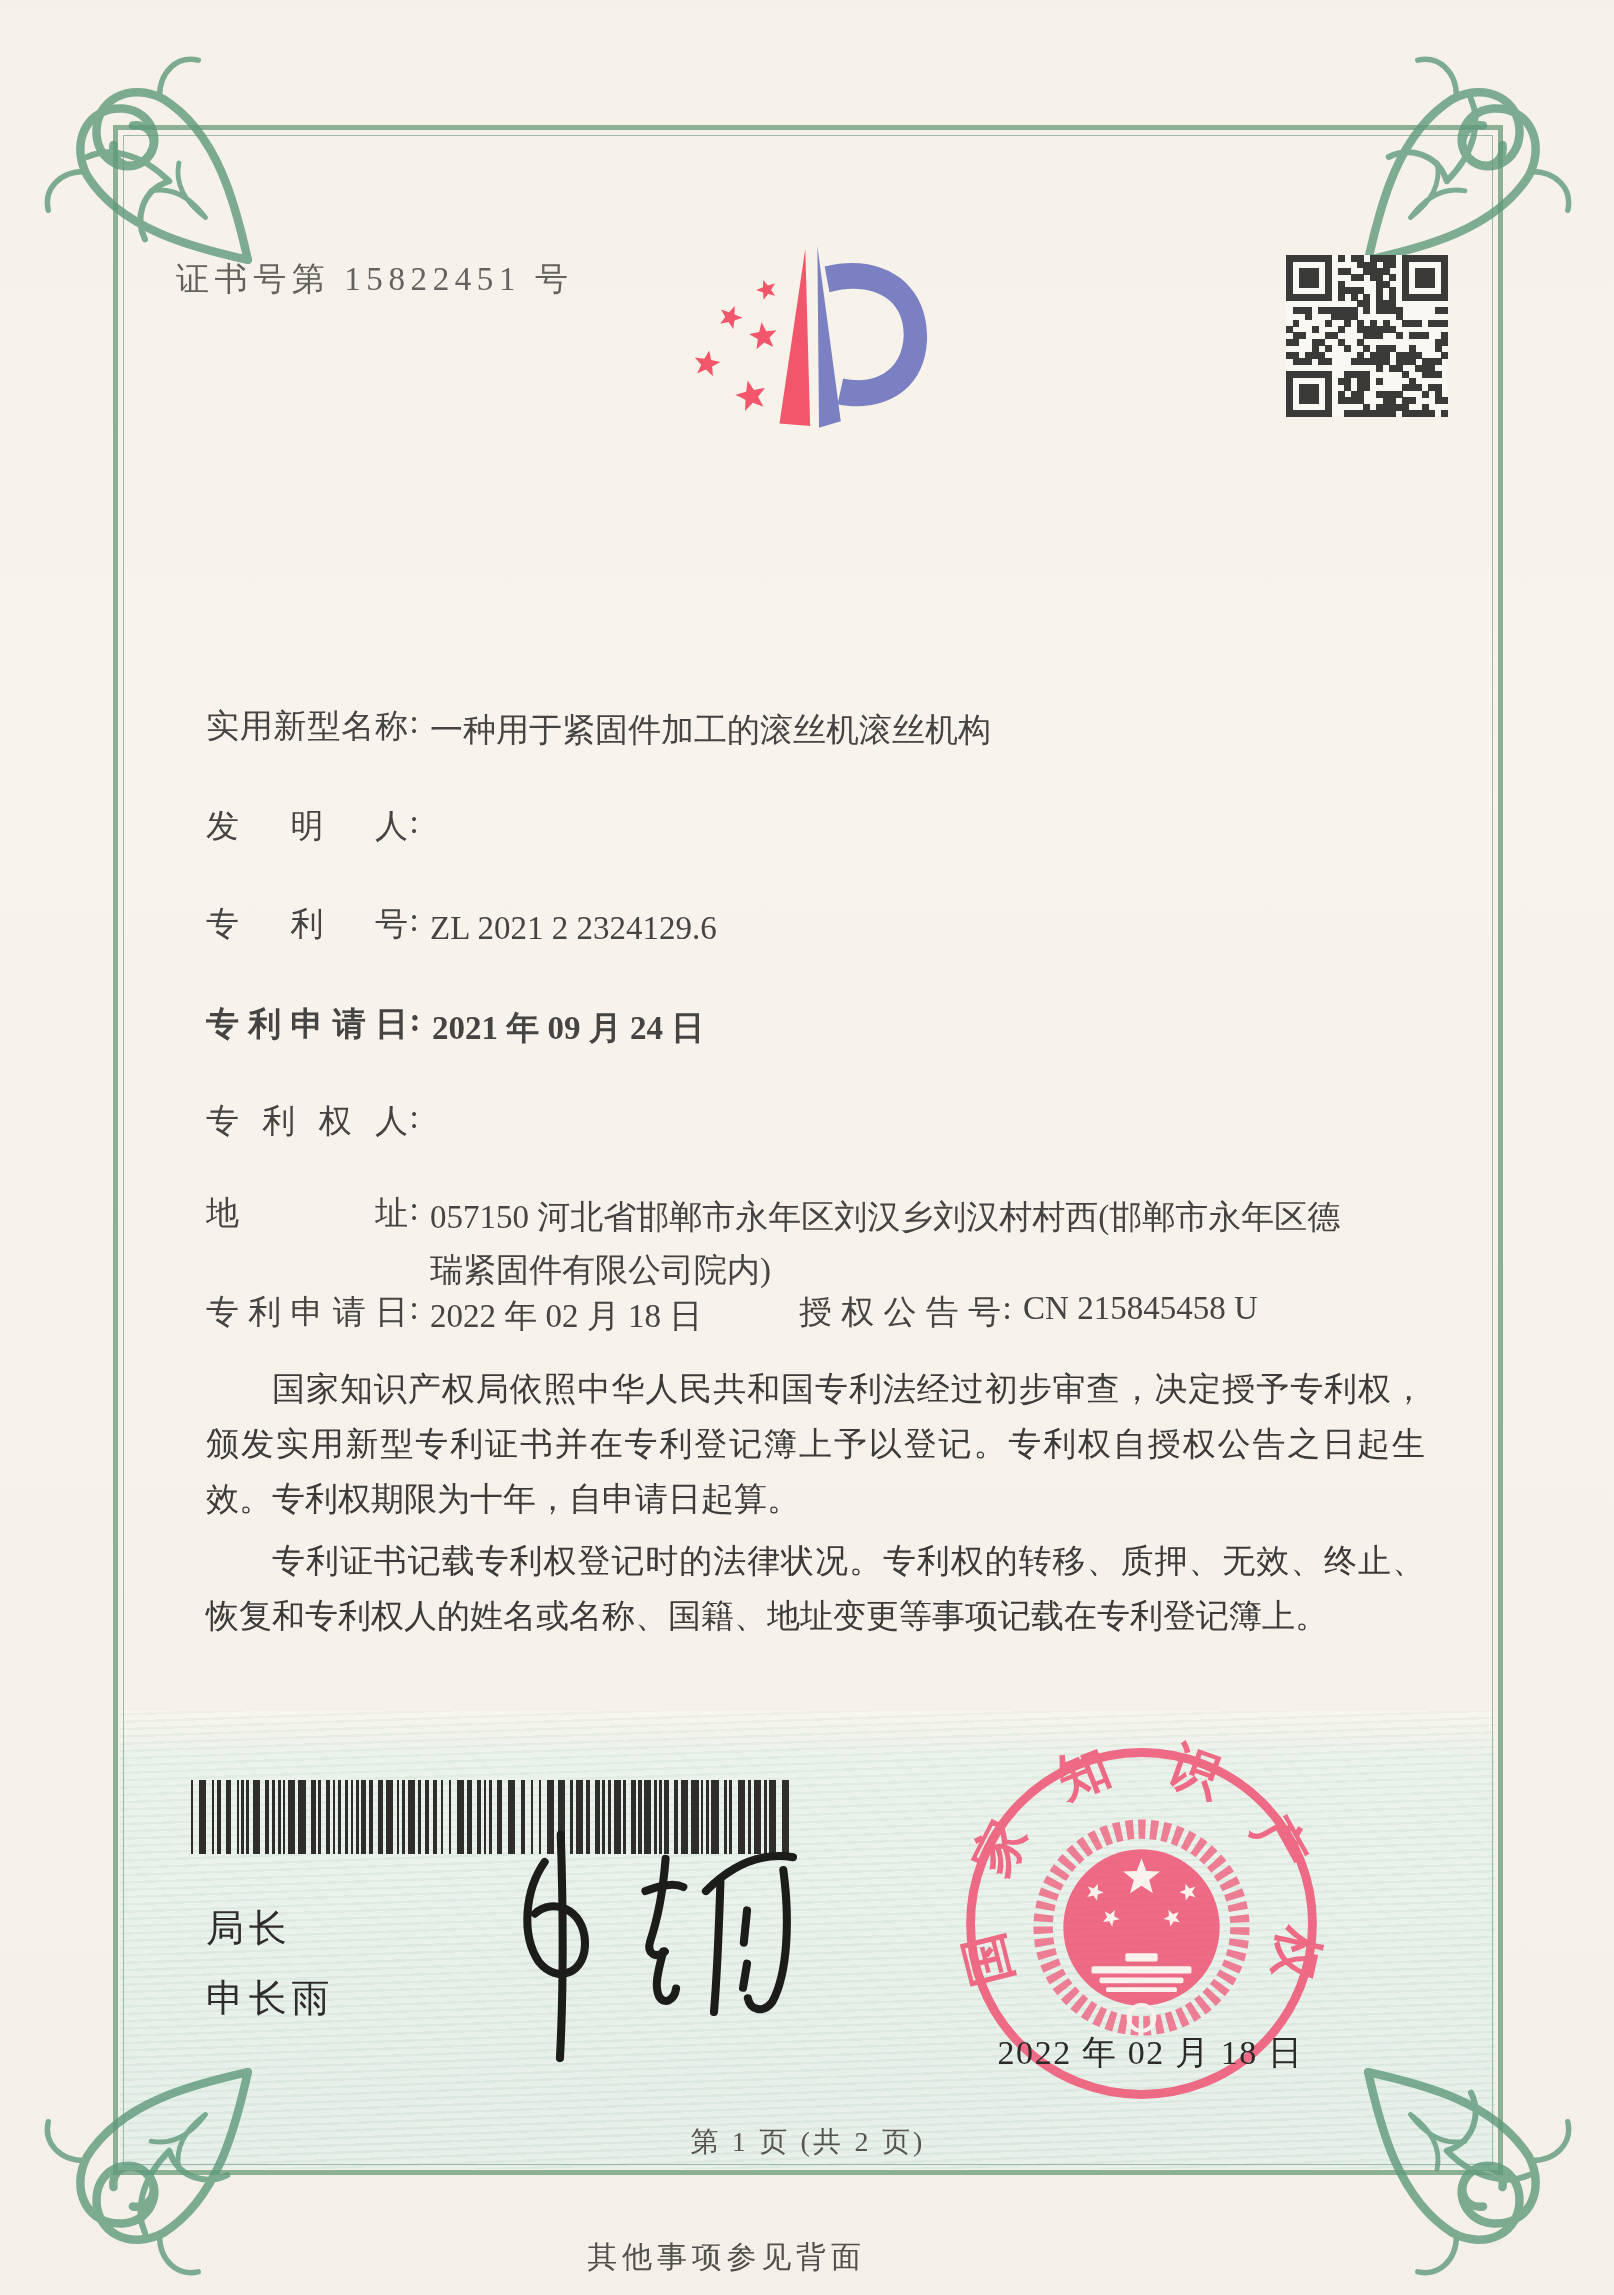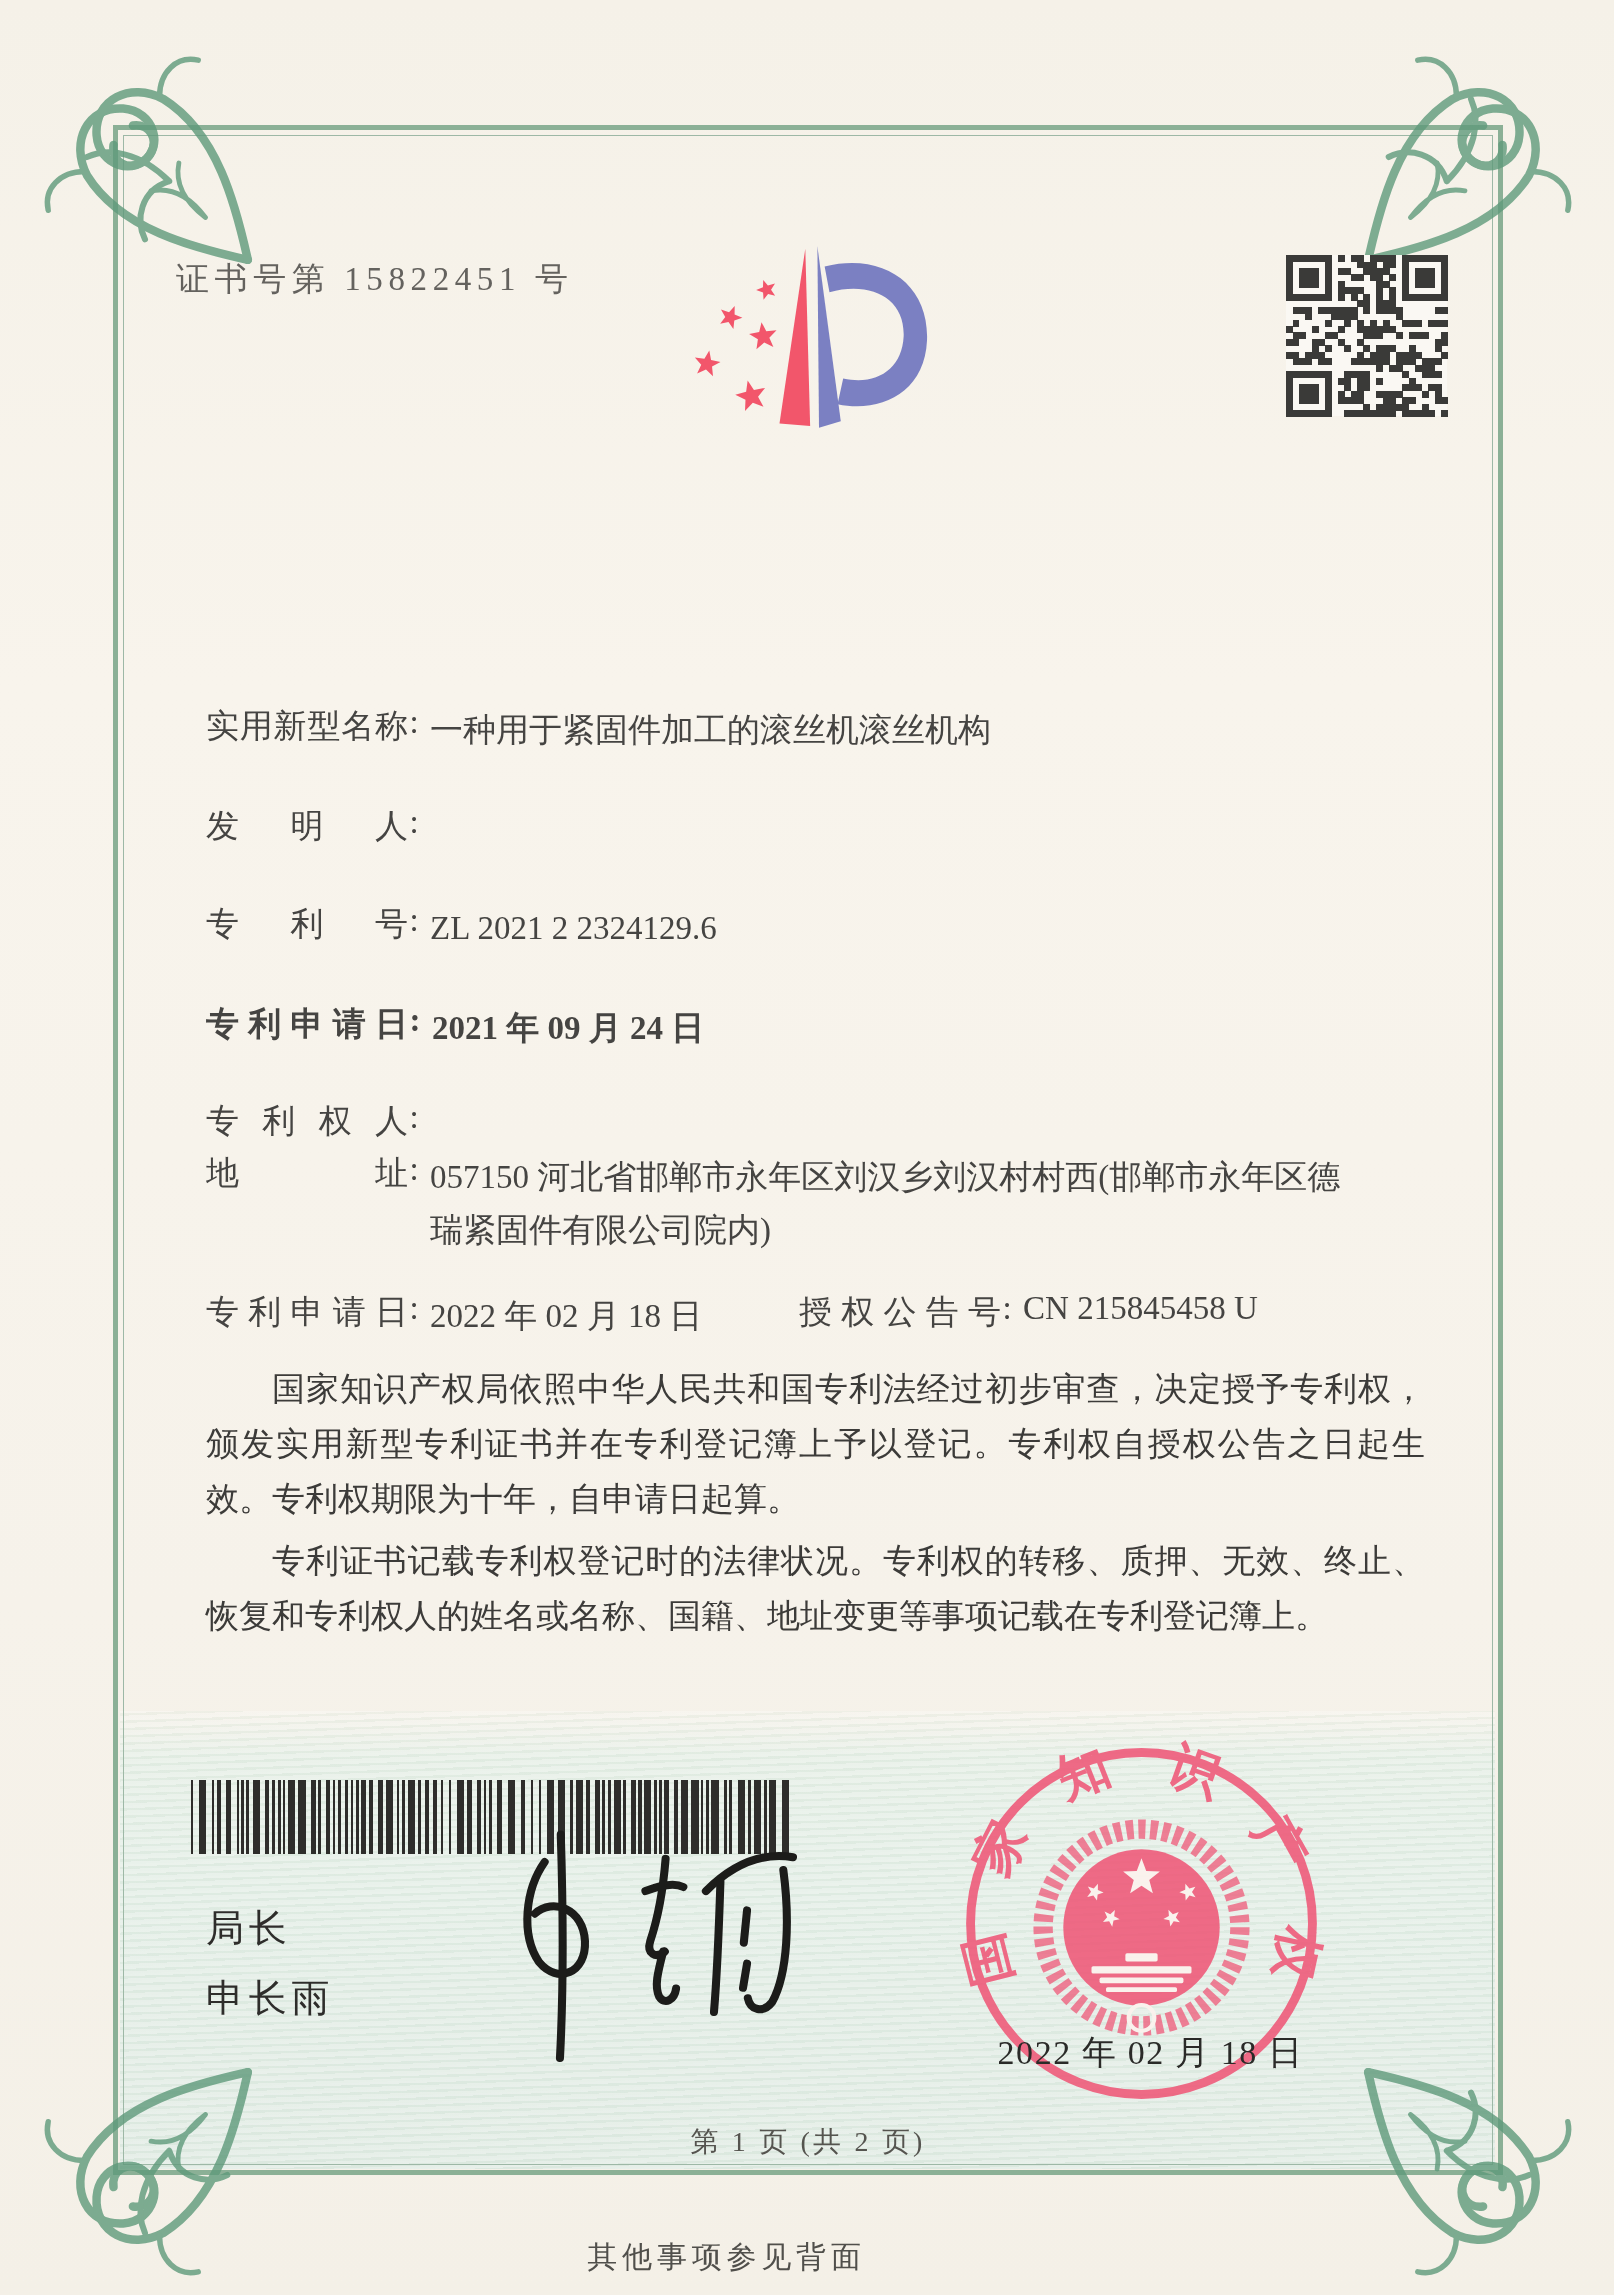--- a/index.html
+++ b/index.html
@@ -442,21 +442,21 @@
   </div>
   <div class="row" style="top:1002px;font-weight:bold;">
     <span class="lab">专利申请日</span>
       <span class="colon">:</span>
     <span class="val">2021 年 09 月 24 日</span>
   </div>
   <div class="row" style="top:1099px;">
     <span class="lab">专利权人</span>
       <span class="colon">:</span>
   </div>
-  <div class="row" style="top:1151px;">
+  <div class="row" style="top:1191px;">
     <span class="lab">地址</span>
       <span class="colon">:</span>
     <span class="val">057150 河北省邯郸市永年区刘汉乡刘汉村村西(邯郸市永年区德瑞紧固件有限公司院内)</span>
   </div>
   <div class="row" style="top:1290px;">
     <span class="lab">专利申请日</span>
       <span class="colon">:</span>
     <span class="val">2022 年 02 月 18 日</span>
   </div>
   <div class="grant2">

